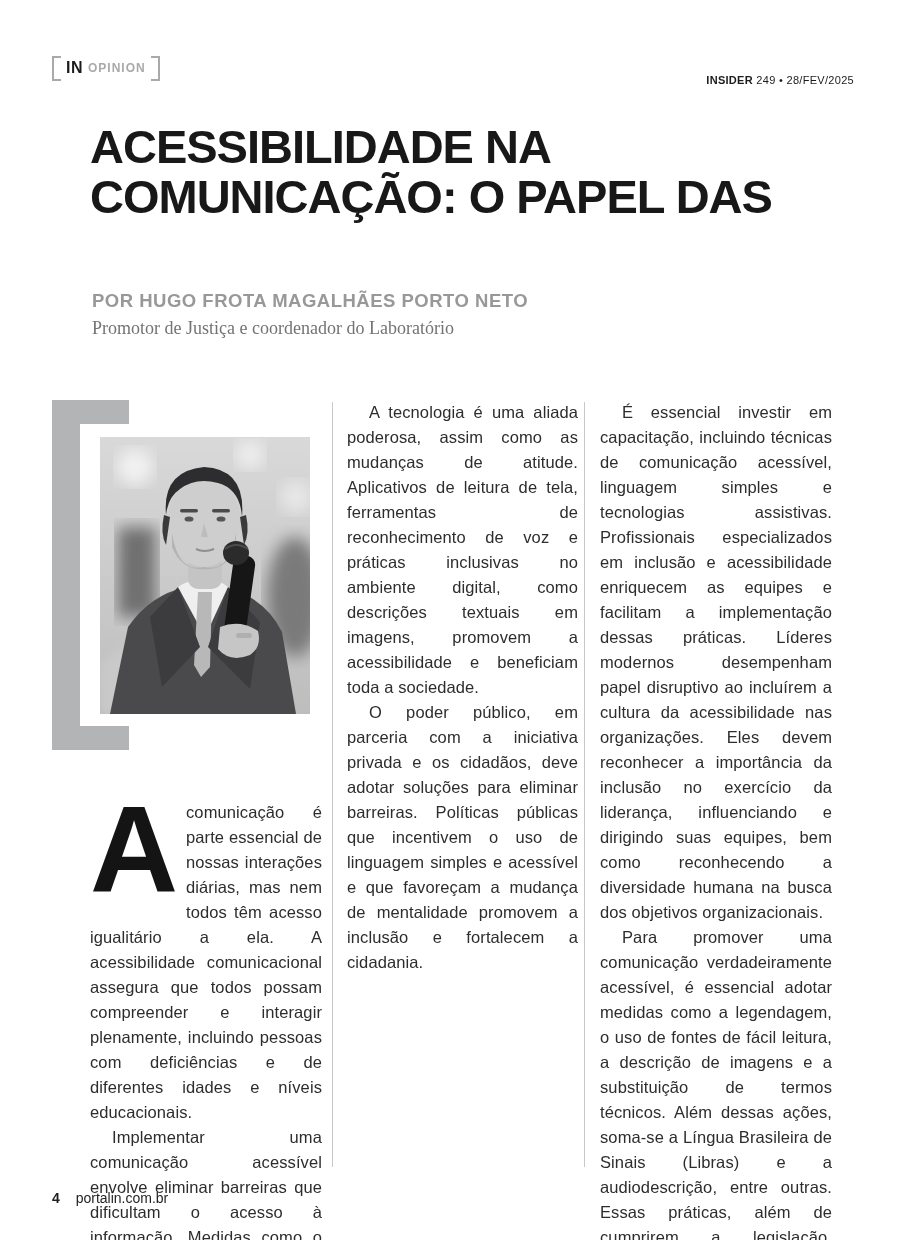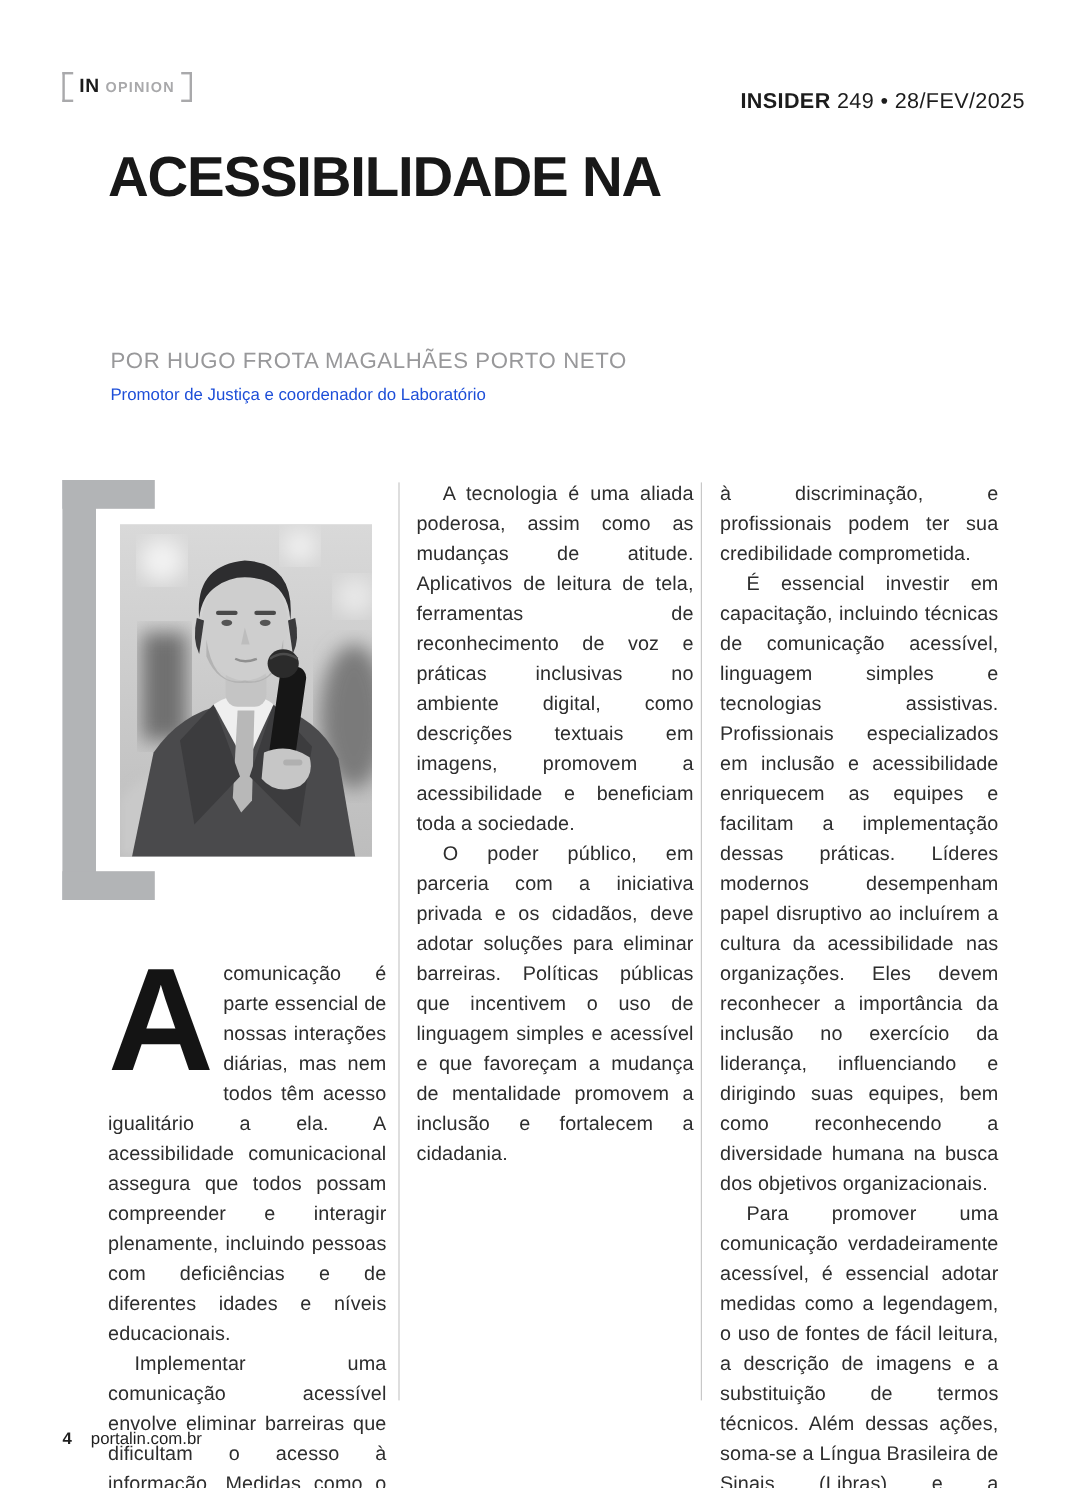--- a/index.html
+++ b/index.html
@@ -17,36 +17,36 @@
   .header{
     position:absolute;left:52px;right:52px;top:50px;
     display:flex;justify-content:space-between;align-items:center;
   }
   .section-tag{display:flex;align-items:center;gap:5px;}
   .brk{display:inline-block;width:7px;height:21px;}
   .brk-l{border-left:2px solid #a9a9ab;border-top:2px solid #a9a9ab;border-bottom:2px solid #a9a9ab;}
   .brk-r{border-right:2px solid #a9a9ab;border-top:2px solid #a9a9ab;border-bottom:2px solid #a9a9ab;}
   .tag-in{font-weight:700;font-size:16px;letter-spacing:.5px;color:#1c1c1c;}
   .tag-op{font-weight:700;font-size:12px;letter-spacing:1px;color:#a9a9ab;}
-  .issue{font-size:18px;letter-spacing:.3px;color:#1c1c1c;margin-top:24px;}
+  .issue{font-size:11px;letter-spacing:.3px;color:#1c1c1c;margin-top:24px;}
   .issue b{font-weight:700;}
   
   .title{
     position:absolute;left:90px;top:122px;width:780px;
     font-weight:700;font-size:47px;line-height:50px;letter-spacing:-1px;
     color:#181818;
   }
   .title span{display:block;}
   .byline{
     position:absolute;left:92px;top:290px;
-    font-weight:400;font-size:18.5px;letter-spacing:.5px;color:#98989a;
+    font-weight:700;font-size:18.5px;letter-spacing:.5px;color:#98989a;
   }
   .bio{
     position:absolute;left:92px;top:318px;
-    font-size:14px;line-height:21px;color:#1d4ed8;
+    font-size:18px;line-height:21px;color:#737373;font-family:Liberation Serif, serif;
   }
   .bio span{display:block;}
   
   .content{position:absolute;left:52px;top:400px;width:802px;height:775px;}
   .vdiv{position:absolute;top:2px;height:765px;width:1px;background:#c8c8c8;}
   .vdiv.d1{left:280px;}
   .vdiv.d2{left:532px;}
   .col{position:absolute;top:0;}
   .col1{left:38px;width:232px;}
   .col2{left:295px;width:231px;}
@@ -89,20 +89,21 @@
       <span class="brk brk-r"></span>
     </div>
     <div class="issue">
       <b>INSIDER</b>
       <span>249 • 28/FEV/2025</span>
     </div>
   </div>
 
   <h1 class="title" style="margin:0;">
     <span>ACESSIBILIDADE NA</span>
+    <span>COMUNICAÇÃO: O PAPEL DAS</span>
   </h1>
 
   <div class="byline">POR HUGO FROTA MAGALHÃES PORTO NETO</div>
   <div class="bio">
     <span>Promotor de Justiça e coordenador do Laboratório</span>
   </div>
 
   <div class="content">
     <div class="vdiv d1"></div>
     <div class="vdiv d2"></div>
@@ -181,21 +182,20 @@
       <p class="ind">Implementar uma comunicação acessível envolve eliminar barreiras que dificultam o acesso à informação. Medidas como o uso da Língua Brasileira de Sinais (Libras) para pessoas</p>
     </div>
 
     <div class="col col2">
       <p class="ind">A tecnologia é uma aliada poderosa, assim como as mudanças de atitude. Aplicativos de leitura de tela, ferramentas de reconhecimento de voz e práticas inclusivas no ambiente digital, como descrições textuais em imagens, promovem a acessibilidade e beneficiam toda a sociedade.</p>
       <p class="ind">O poder público, em parceria com a iniciativa privada e os cidadãos, deve adotar soluções para eliminar barreiras. Políticas públicas que incentivem o uso de linguagem simples e acessível e que favoreçam a mudança de mentalidade promovem a inclusão e fortalecem a cidadania.</p>
 
     </div>
 
     <div class="col col3">
-      <p>à discriminação, e profissionais podem ter sua credibilidade comprometida.</p>
       <p class="ind">É essencial investir em capacitação, incluindo técnicas de comunicação acessível, linguagem simples e tecnologias assistivas. Profissionais especializados em inclusão e acessibilidade enriquecem as equipes e facilitam a implementação dessas práticas. Líderes modernos desempenham papel disruptivo ao incluírem a cultura da acessibilidade nas organizações. Eles devem reconhecer a importância da inclusão no exercício da liderança, influenciando e dirigindo suas equipes, bem como reconhecendo a diversidade humana na busca dos objetivos organizacionais.</p>
       <p class="ind">
         <span>Para promover uma comunicação verdadeiramente acessível, é essencial adotar medidas como a legendagem, o uso de fontes de fácil leitura, a descrição de imagens e a substituição de termos técnicos. Além dessas ações, soma-se a Língua Brasileira de Sinais (Libras) e a audiodescrição, entre outras. Essas práticas, além de cumprirem a legislação, tornam a informação um bem universal. Juntos e individualmente, podemos deixar o mundo ao alcance de todos.</span>
         
       </p>
     </div>
   </div>
 
   <div class="footer">
     <span class="pn">4</span>

